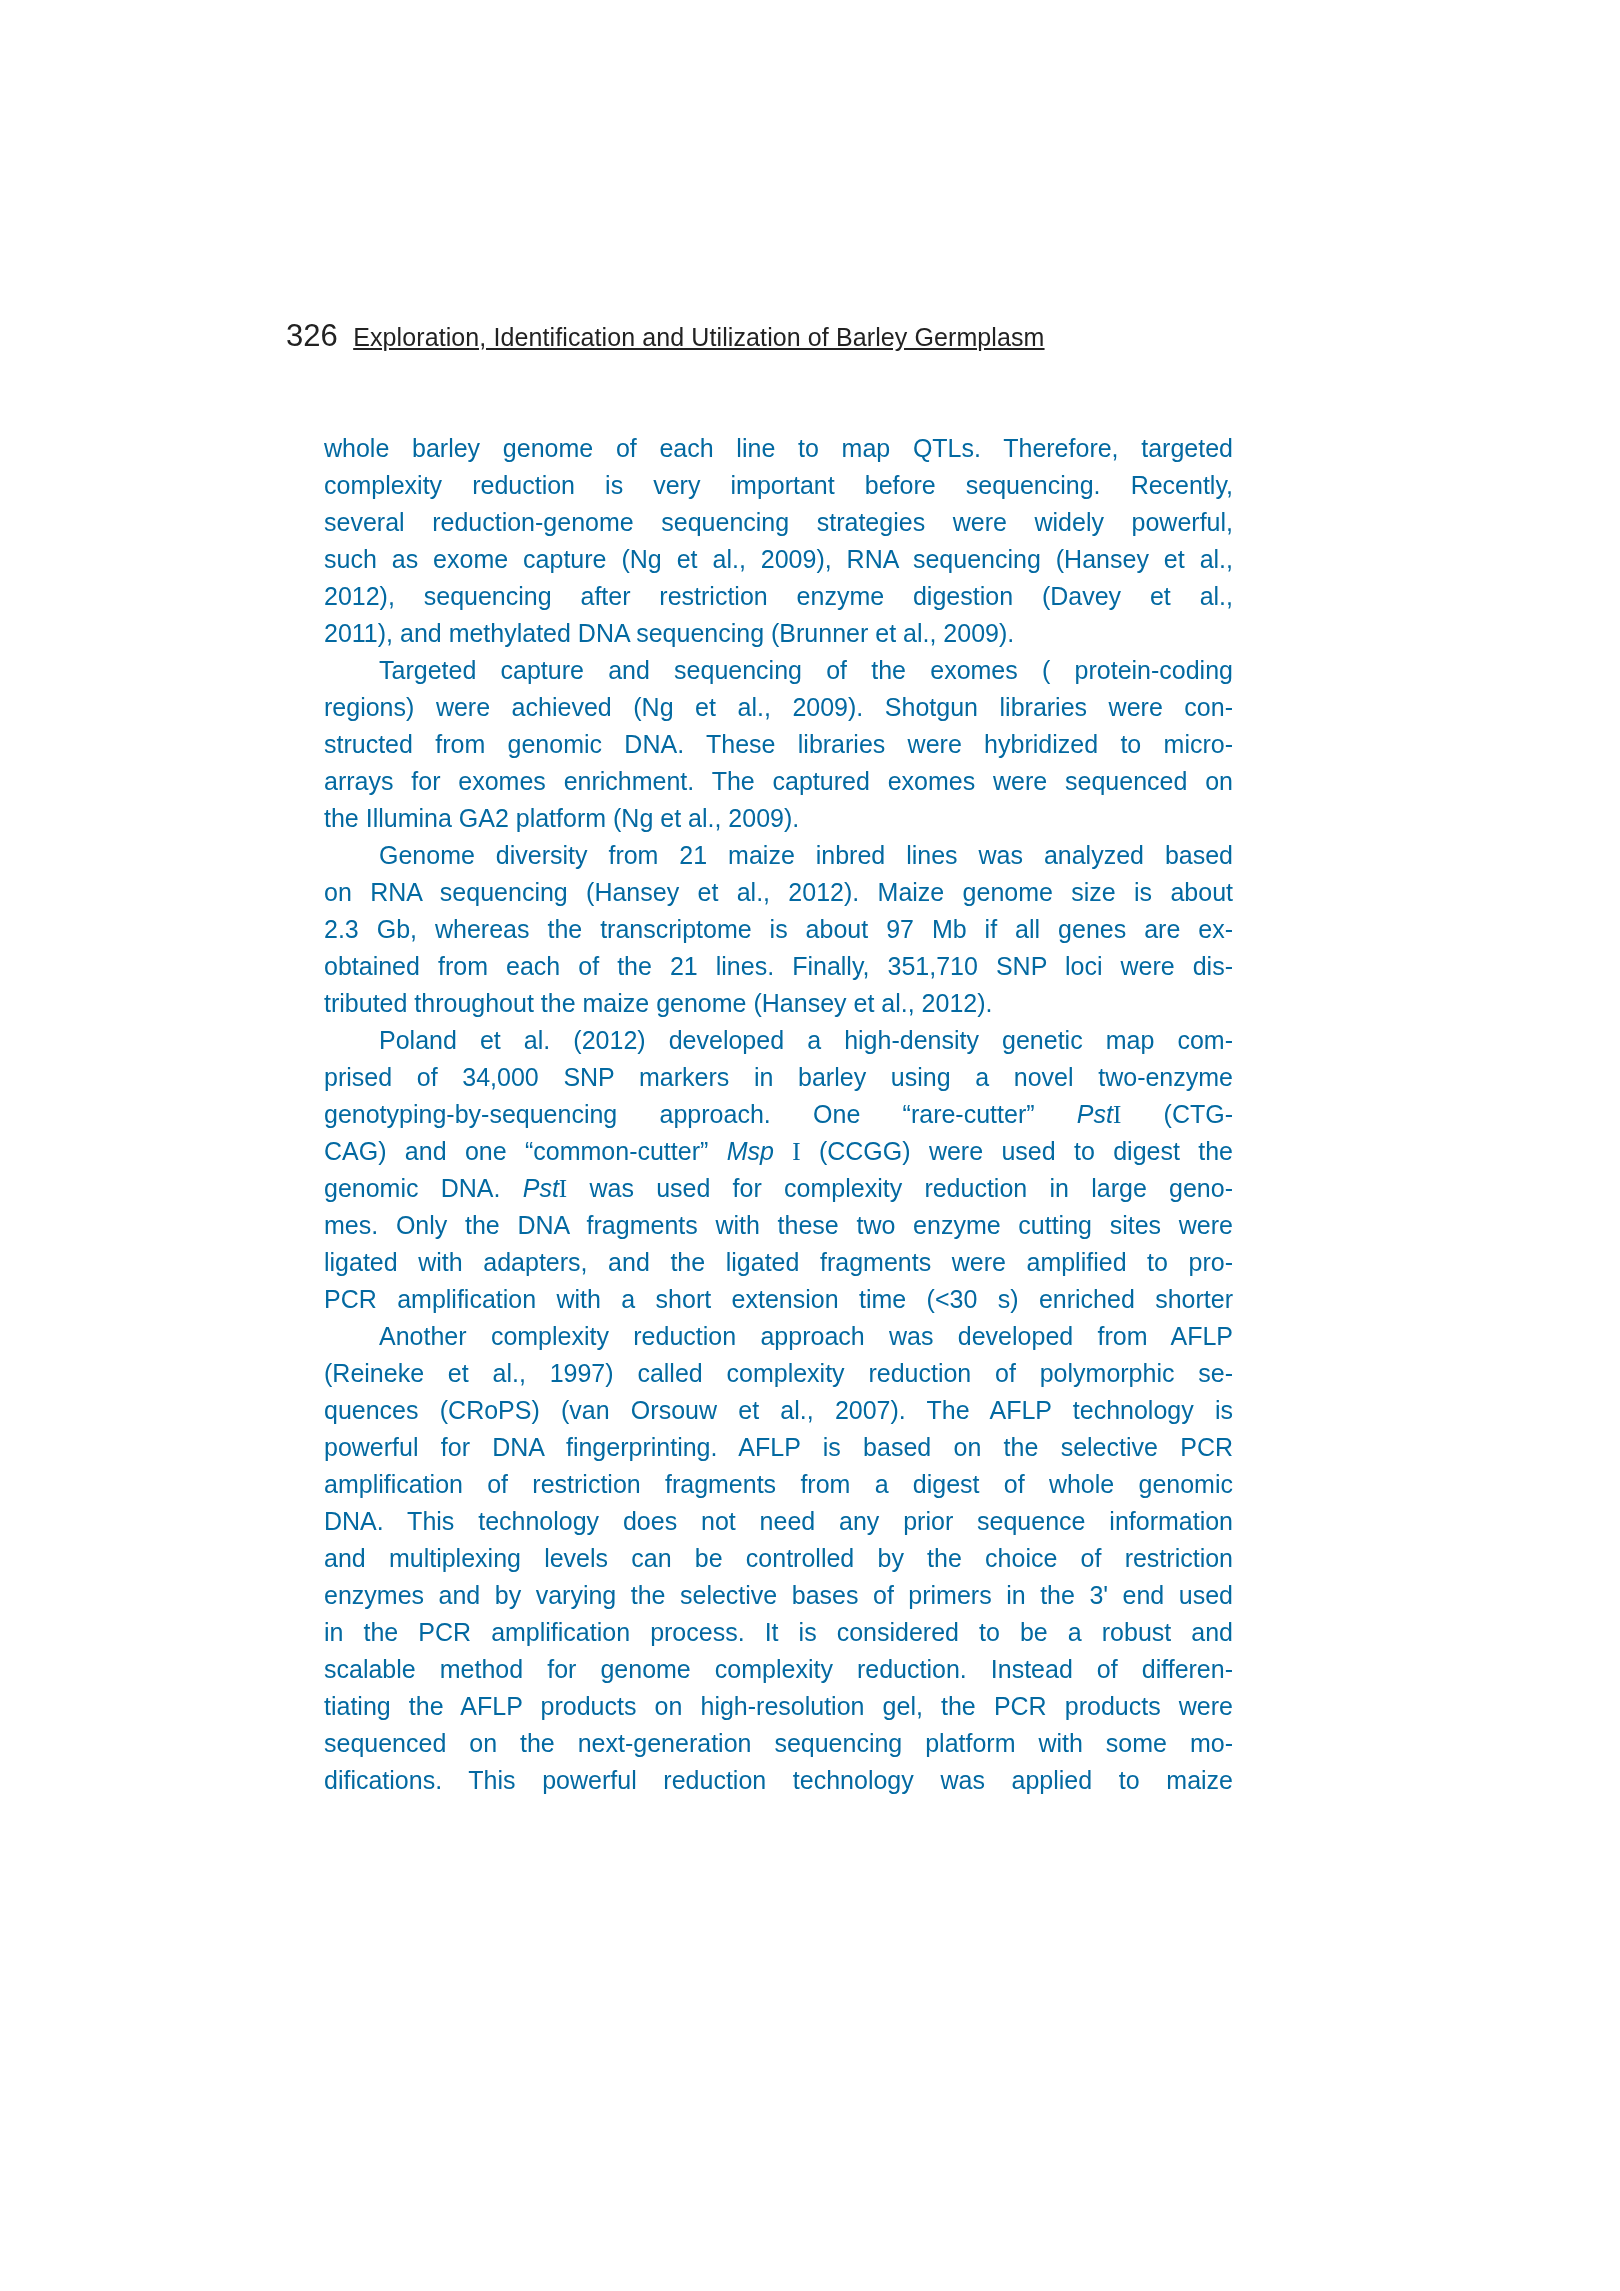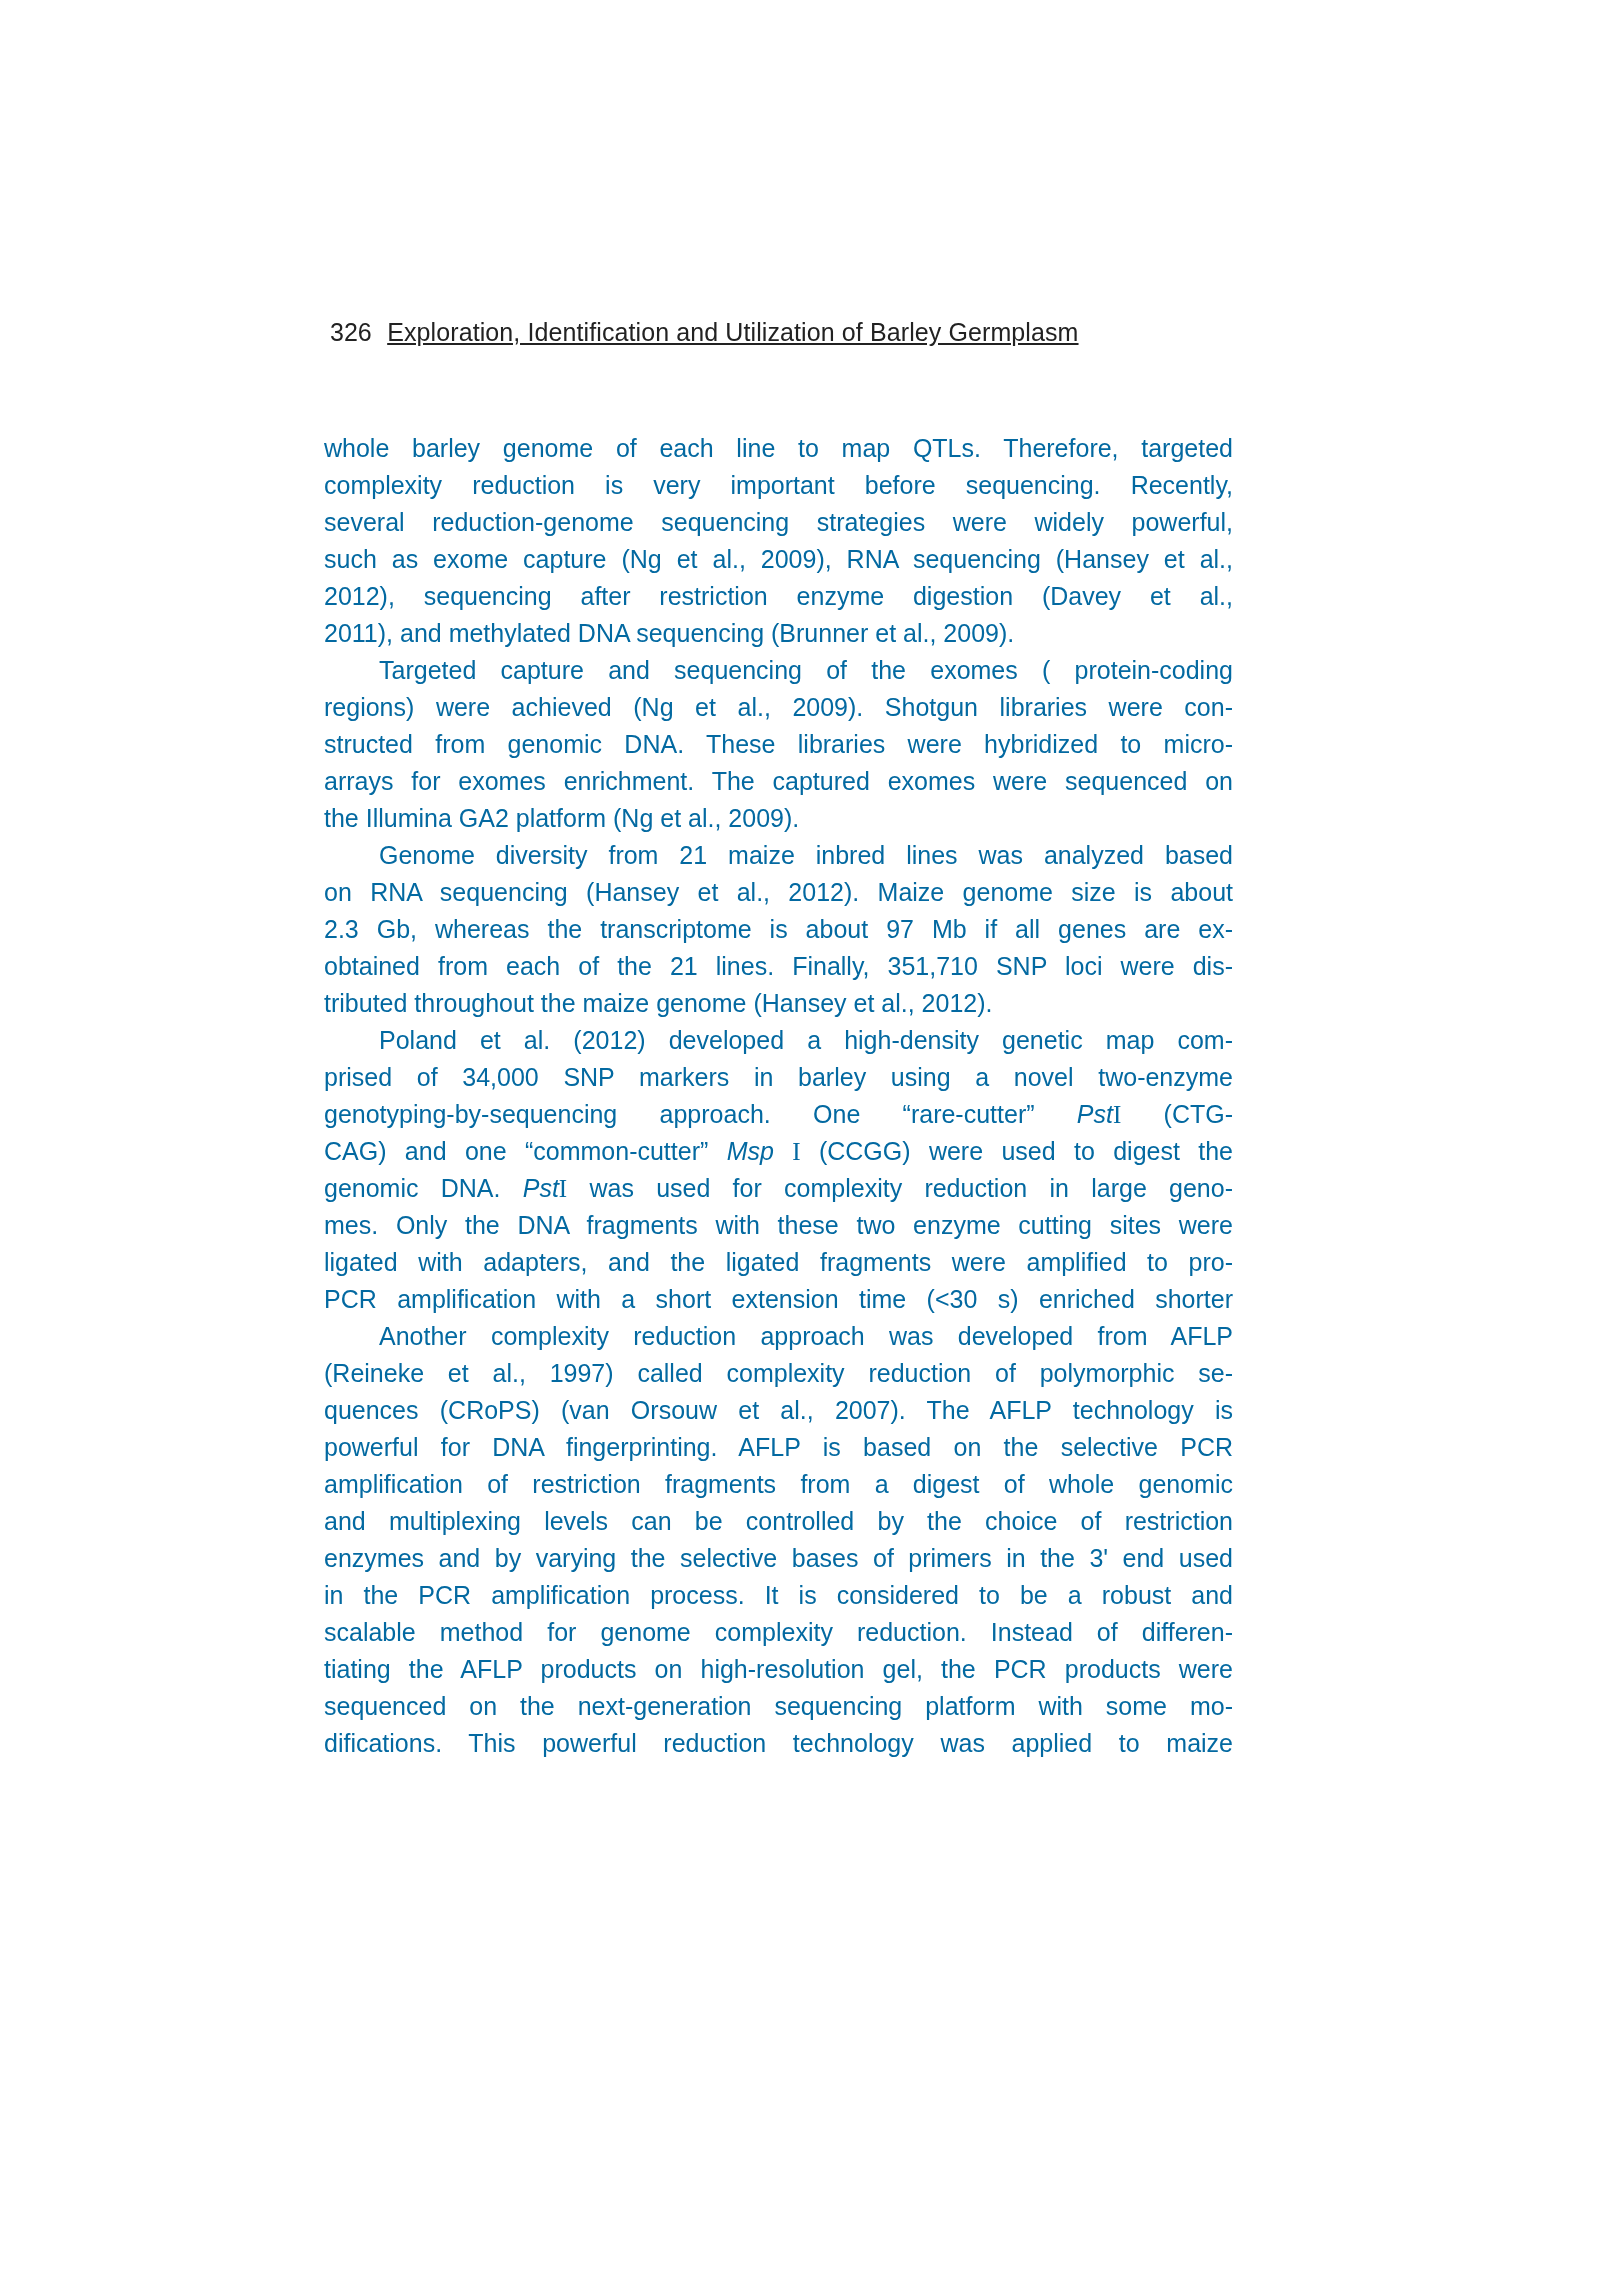--- a/index.html
+++ b/index.html
@@ -1,18 +1,18 @@
 <!DOCTYPE html>
 <html><head>
 <meta charset="utf-8">
 <style>
   html, body { margin: 0; padding: 0; background: #ffffff; }
   body { width: 1620px; height: 2292px; position: relative; overflow: hidden; }
   .page-header { position: absolute; left: 286px; top: 318px; white-space: nowrap; color: #222; font-family: "Liberation Sans", sans-serif; }
-  .page-number { font-size: 25px; letter-spacing: 0px; vertical-align: baseline; margin-left: 44px; }
+  .page-number { font-size: 31px; letter-spacing: 0px; vertical-align: baseline; }
   .running-title { font-size: 25px; margin-left: 11px; letter-spacing: 0.1px; vertical-align: baseline; text-decoration: underline; }
   .body-text { position: absolute; left: 324px; top: 430px; width: 909px; color: #0369a1; font-family: "Liberation Sans", sans-serif; font-size: 25px; line-height: 37px; }
   .body-text p { margin: 0; text-align: justify; text-align-last: left; hyphens: manual; }
   .body-text p.indent { text-indent: 55px; }
   .line { display: block; text-align: justify; text-align-last: justify; white-space: nowrap; overflow: visible; }
   .line.last { text-align-last: left; }
   em { }
   .roman { font-family: "Liberation Serif", serif; font-style: normal; }
 </style>
 </head>
@@ -55,20 +55,21 @@
       <span class="line">mes. Only the DNA fragments with these two enzyme cutting sites were</span>
       <span class="line">ligated with adapters, and the ligated fragments were amplified to pro-</span>
       <span class="line">PCR amplification with a short extension time (&lt;30 s) enriched shorter</span>
     </p>
   <p class="para indent" style="text-indent: 0px;">
       <span class="line" style="padding-left: 55px;">Another complexity reduction approach was developed from AFLP</span>
       <span class="line">(Reineke et al., 1997) called complexity reduction of polymorphic se-</span>
       <span class="line">quences (CRoPS) (van Orsouw et al., 2007). The AFLP technology is</span>
       <span class="line">powerful for DNA fingerprinting. AFLP is based on the selective PCR</span>
       <span class="line">amplification of restriction fragments from a digest of whole genomic</span>
+      <span class="line">DNA. This technology does not need any prior sequence information</span>
       <span class="line">and multiplexing levels can be controlled by the choice of restriction</span>
       <span class="line">enzymes and by varying the selective bases of primers in the 3' end used</span>
       <span class="line">in the PCR amplification process. It is considered to be a robust and</span>
       <span class="line">scalable method for genome complexity reduction. Instead of differen-</span>
       <span class="line">tiating the AFLP products on high-resolution gel, the PCR products were</span>
       <span class="line">sequenced on the next-generation sequencing platform with some mo-</span>
       <span class="line">difications. This powerful reduction technology was applied to maize</span>
     </p>
 </div>
 

